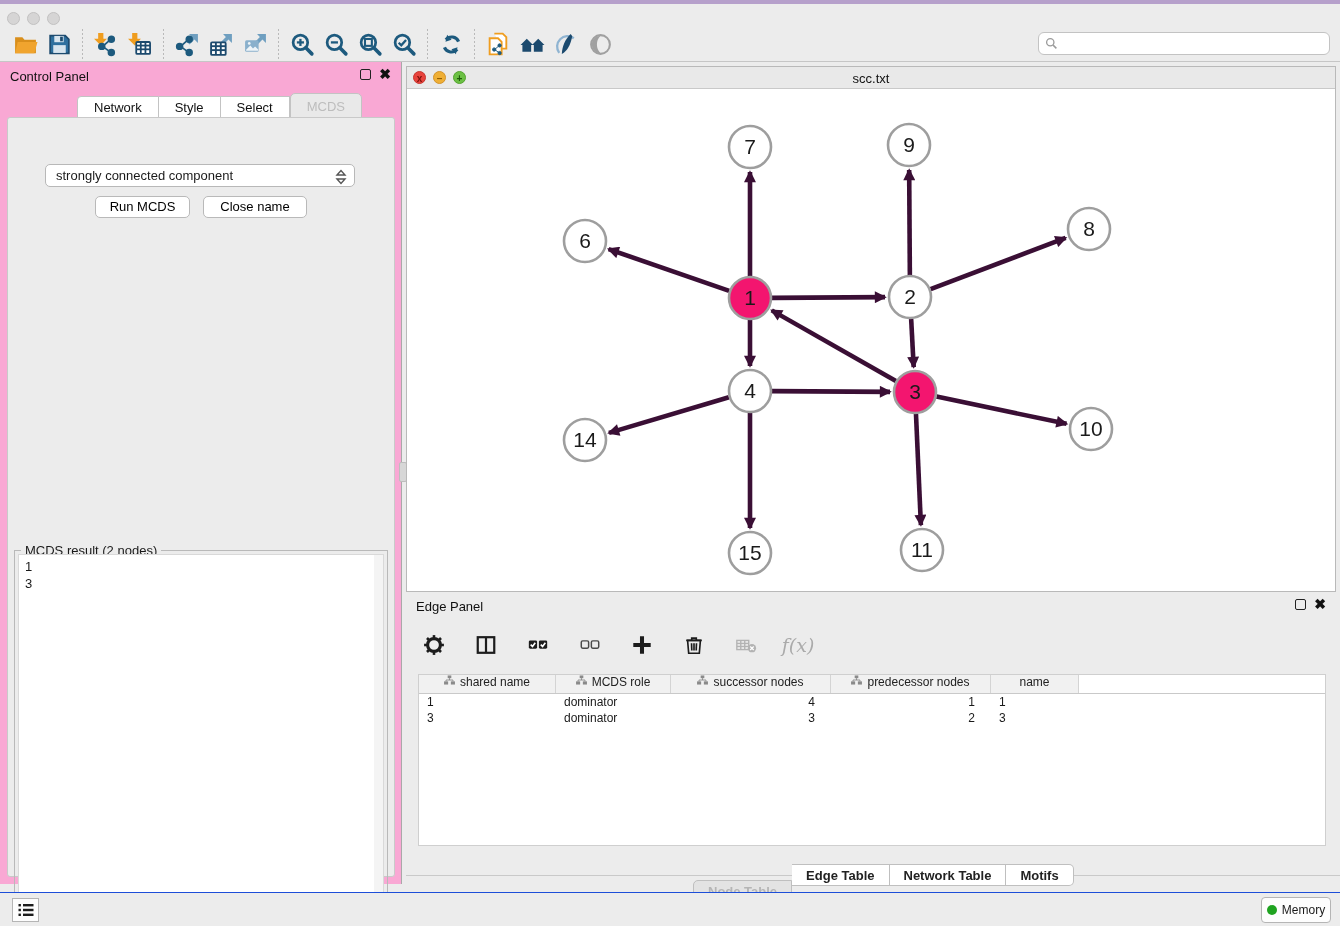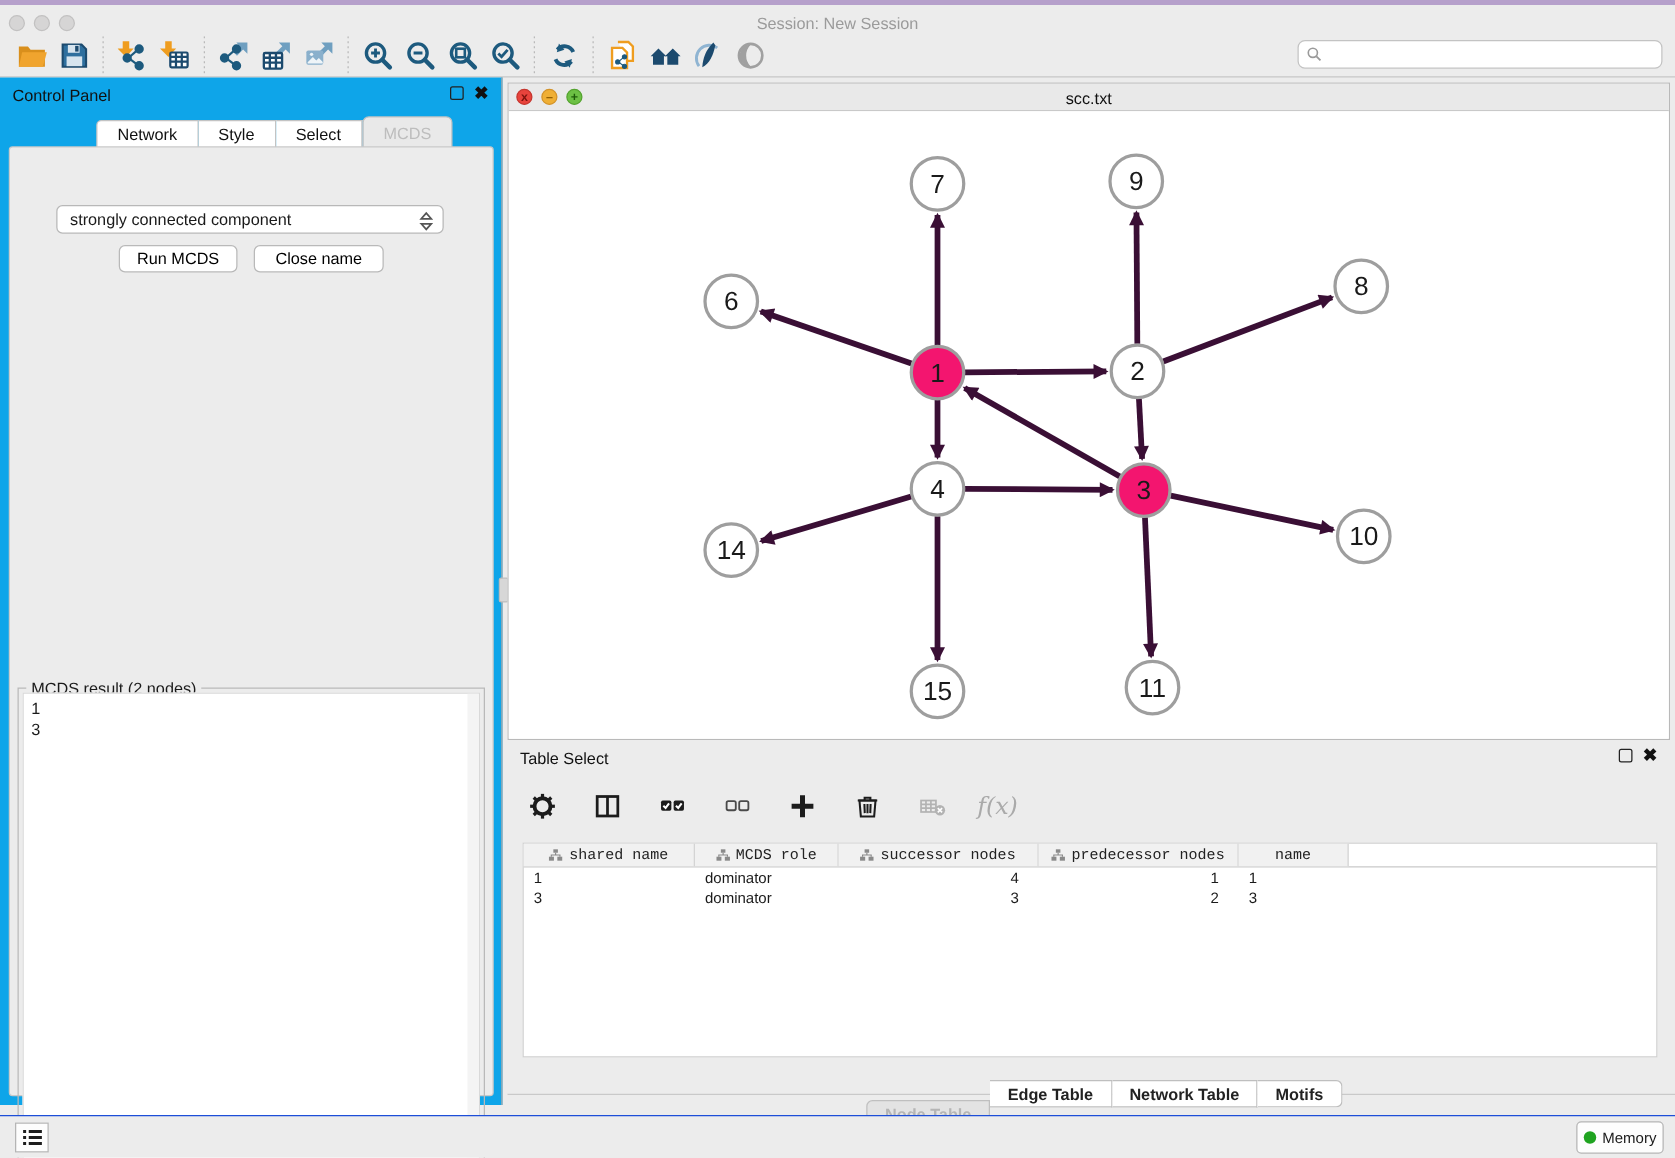--- a/index.html
+++ b/index.html
@@ -17,21 +17,21 @@
   .toolbar { position:absolute; left:0; top:27px; width:1340px; height:35px; background:#ececec; border-bottom:1px solid #c6c6c6; display:flex; align-items:center; padding-left:8px; }
   .tbtn { width:34px; height:30px; display:flex; align-items:center; justify-content:center; }
   .tbtn svg { width:25px; height:25px; }
   .tbtn.dis { opacity:.95; }
   .tsep { width:1px; height:30px; margin:0 6px; background-image:linear-gradient(#b9b9b9 40%, transparent 40%); background-size:1px 4px; }
   .searchbox { position:absolute; right:10px; top:5px; width:292px; height:23px; background:#fff; border:1px solid #c3c3c3; border-radius:6px; display:flex; align-items:center; padding-left:6px; }
   .searchbox svg { width:13px; height:13px; }
   .searchbox input { border:none; outline:none; flex:1; font-size:12px; background:transparent; height:100%; }
 
   
-  .control-panel { position:absolute; left:0; top:62px; width:402px; height:822px; background:#0ea5e9; border-right:1px solid #a9a9a9; }
+  .control-panel { position:absolute; left:0; top:62px; width:402px; height:822px; background:#f9a8d4; border-right:1px solid #a9a9a9; }
   .panel-titlebar { position:relative; height:28px; display:flex; align-items:center; padding:0 10px; }
   .panel-title { font-size:13px; color:#111; }
   .panel-ctrls { position:absolute; right:10px; top:7px; display:flex; gap:8px; align-items:center; }
   .float-box { width:11px; height:11px; border:1.6px solid #222; border-radius:2px; }
   .close-x { font-size:14px; font-weight:bold; color:#111; line-height:11px; }
 
   .ctab-row { position:absolute; left:77px; top:34px; height:22px; display:flex; }
   .ctab { padding:0 16px; height:35px; line-height:21px; background:#fff; border:1px solid #c3c3c3; border-left:none; font-size:13px; color:#111; }
   .ctab:first-child { border-left:1px solid #c3c3c3; border-radius:4px 0 0 4px; }
   .ctab.active { background:#e9e9e9; color:#bdbdbd; border-radius:5px 5px 0 0; border-left:1px solid #c3c3c3; position:relative; top:-3px; height:26px; line-height:26px; }
@@ -65,21 +65,21 @@
   .net-canvas svg { position:absolute; left:0; top:0; }
 
   
   .table-panel { position:absolute; left:406px; top:592px; width:934px; height:292px; background:#ececec; }
   .tp-toolbar { position:absolute; left:12px; top:34px; height:38px; display:flex; align-items:center; gap:20px; }
   .tp-btn { width:32px; height:32px; display:flex; align-items:center; justify-content:center; }
   .tp-btn svg { width:22px; height:22px; }
   .fx { font-family:"DejaVu Serif", serif; font-style:italic; font-size:19px; color:#aaa; }
   .tablebox { position:absolute; left:12px; top:82px; width:908px; height:172px; background:#fff; border:1px solid #cfcfcf; }
   .thead { display:flex; height:19px; border-bottom:1px solid #c9c9c9; }
-  .th { background:#f1f1f1; border-right:1px solid #d4d4d4; display:flex; align-items:center; justify-content:center; gap:5px; font-size:12px; color:#222;font-family:Liberation Mono, monospace; }
+  .th { background:#f1f1f1; border-right:1px solid #d4d4d4; display:flex; justify-content:center; gap:5px; font-size:12px; color:#222; }
   .th svg { width:11px; height:10px; }
   .trow { display:flex; height:16px; font-size:12px; }
   .td { padding:1px 8px; overflow:hidden; white-space:nowrap; }
   .td.right { text-align:right; padding-right:16px; }
 
   .bottom-tabs { position:absolute; left:287px; top:272px; height:22px; display:flex; }
   .btab { padding:0 14px; height:22px; line-height:21px; background:#fff; border:1px solid #bfbfbf; border-left:none; font-size:13px; font-weight:bold; color:#222; }
   .btab:first-child { border-left:1px solid #bfbfbf; border-radius:5px 0 0 5px; }
   .btab:last-child { border-radius:0 5px 5px 0; }
   .btab.active { background:#e3e3e3; color:#b5b5b5;margin-top:16px; }
@@ -93,21 +93,20 @@
   .memory-dot { width:10px; height:10px; border-radius:50%; background:#1fa320; }
 </style>
 </head>
 <body>
 
 <div class="top-strip"></div>
 <div class="titlebar">
   <div class="traffic t1"></div>
   <div class="traffic t2"></div>
   <div class="traffic t3"></div>
-  <div class="win-title">Session: New Session</div>
 </div>
 
 <div class="toolbar">
   <div style="display:flex;align-items:center;">
       <div class="tbtn">
         <svg viewBox="0 0 24 24">
           <path d="M2 5 h7 l2 2.5 h11 v13 H2 Z" fill="#d98f1c"></path>
           <path d="M4.5 9.5 h19 L20.5 20.5 H2 Z" fill="#f0a42e"></path>
         </svg>
       </div>
@@ -375,21 +374,21 @@
         <g>
           <circle cx="515" cy="461" r="21" fill="#ffffff" stroke="#9e9e9e" stroke-width="2.6"></circle>
           <text x="515" y="461" dy="0.35em" text-anchor="middle" font-size="21" fill="#1a1a1a" font-family="&quot;Liberation Sans&quot;, sans-serif">11</text>
         </g>
       </svg>
   </div>
 </div>
 
 <div class="table-panel">
   <div class="panel-titlebar">
-    <span class="panel-title">Table Select</span>
+    <span class="panel-title">Edge Panel</span>
     <span class="panel-ctrls" style="right:14px;">
       <span class="float-box"></span>
       <span class="close-x">✖</span>
     </span>
   </div>
   <div class="tp-toolbar">
       <div class="tp-btn">
         <svg viewBox="0 0 24 24">
           <g fill="#1c1c1c">
             <circle cx="12" cy="12" r="7" fill="none" stroke="#1c1c1c" stroke-width="3.4"></circle>

